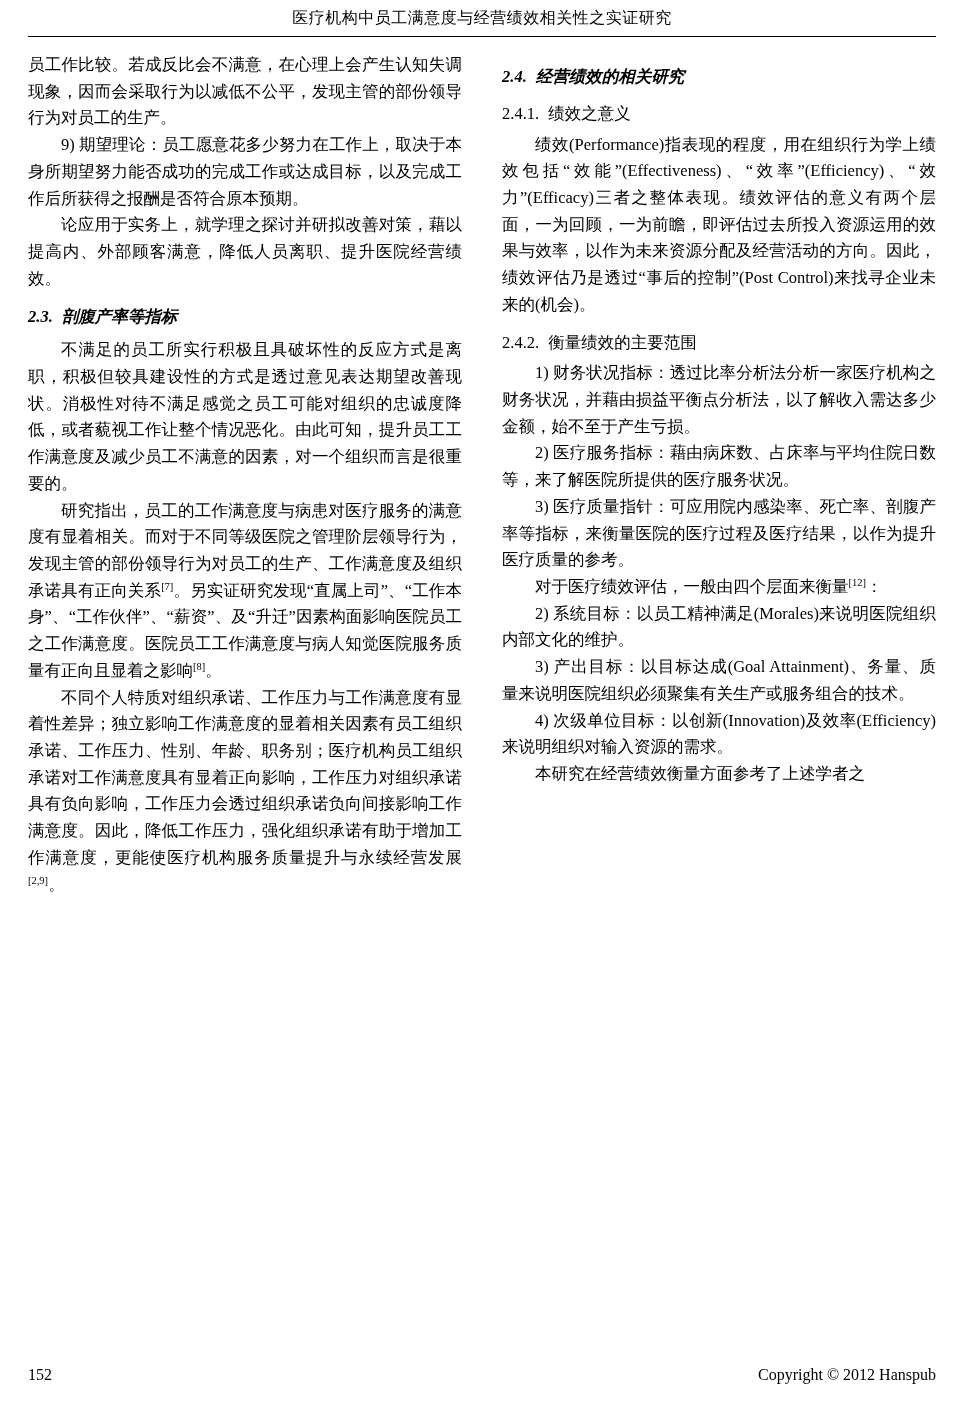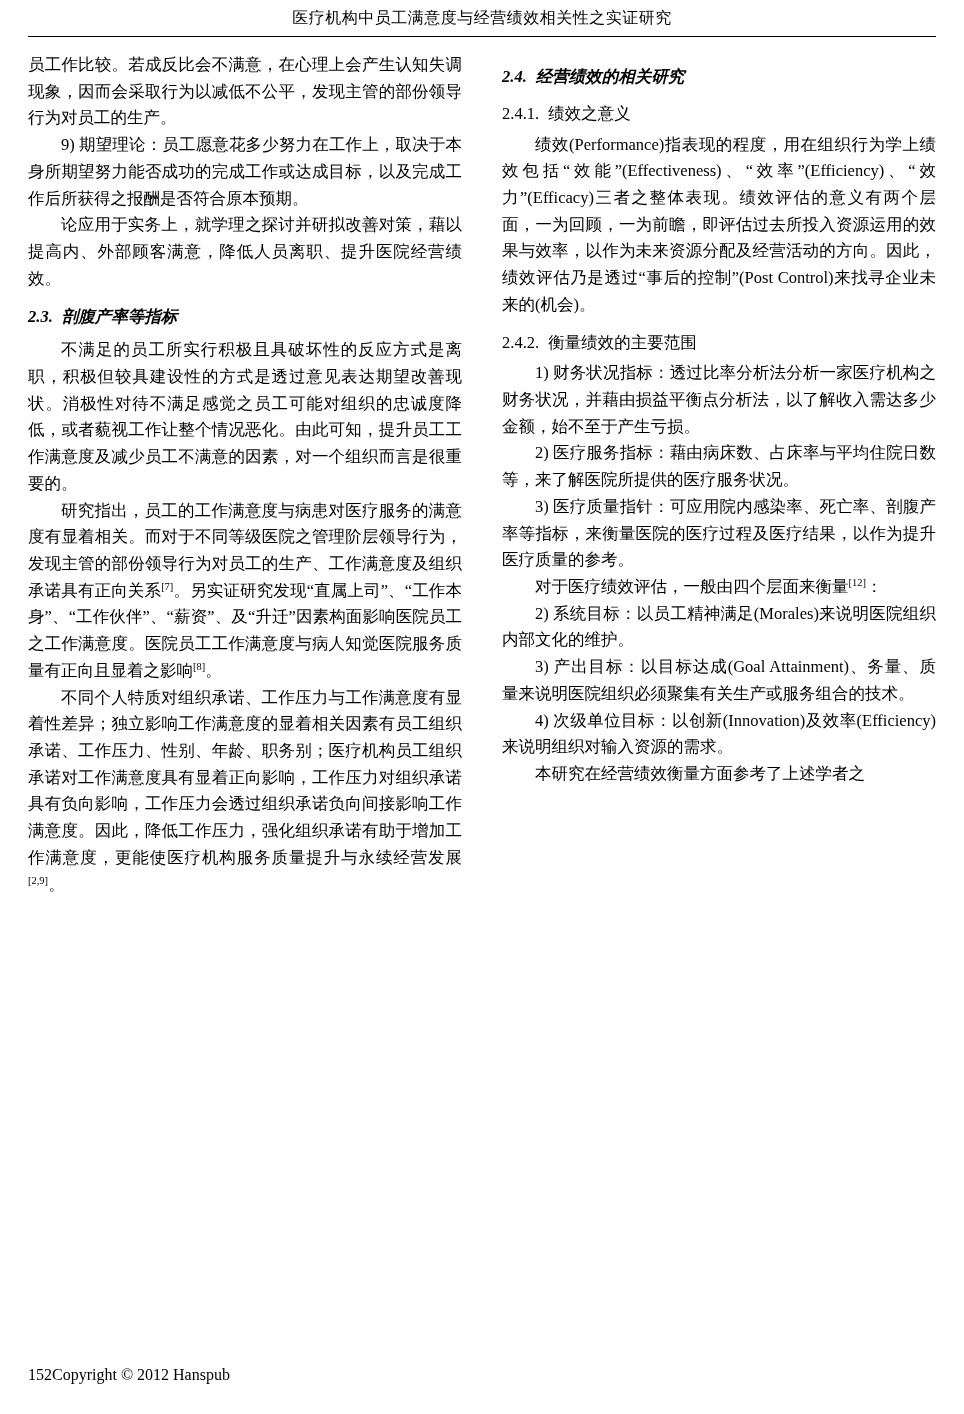--- a/index.html
+++ b/index.html
@@ -94,20 +94,21 @@
   .lat {
     font-family: "Liberation Serif", serif;
   }
   
   .footer {
     position: absolute;
     left: 28px;
     top: 1366px;
     width: 908px;
     display: flex;
+    justify-content: space-between;
     font-size: 16px;
   }
   .footer .pageno {
     font-family: "Liberation Serif", serif;
   }
   .footer .copy {
     font-family: "Liberation Serif", serif;
   }
 </style>
 </head>

